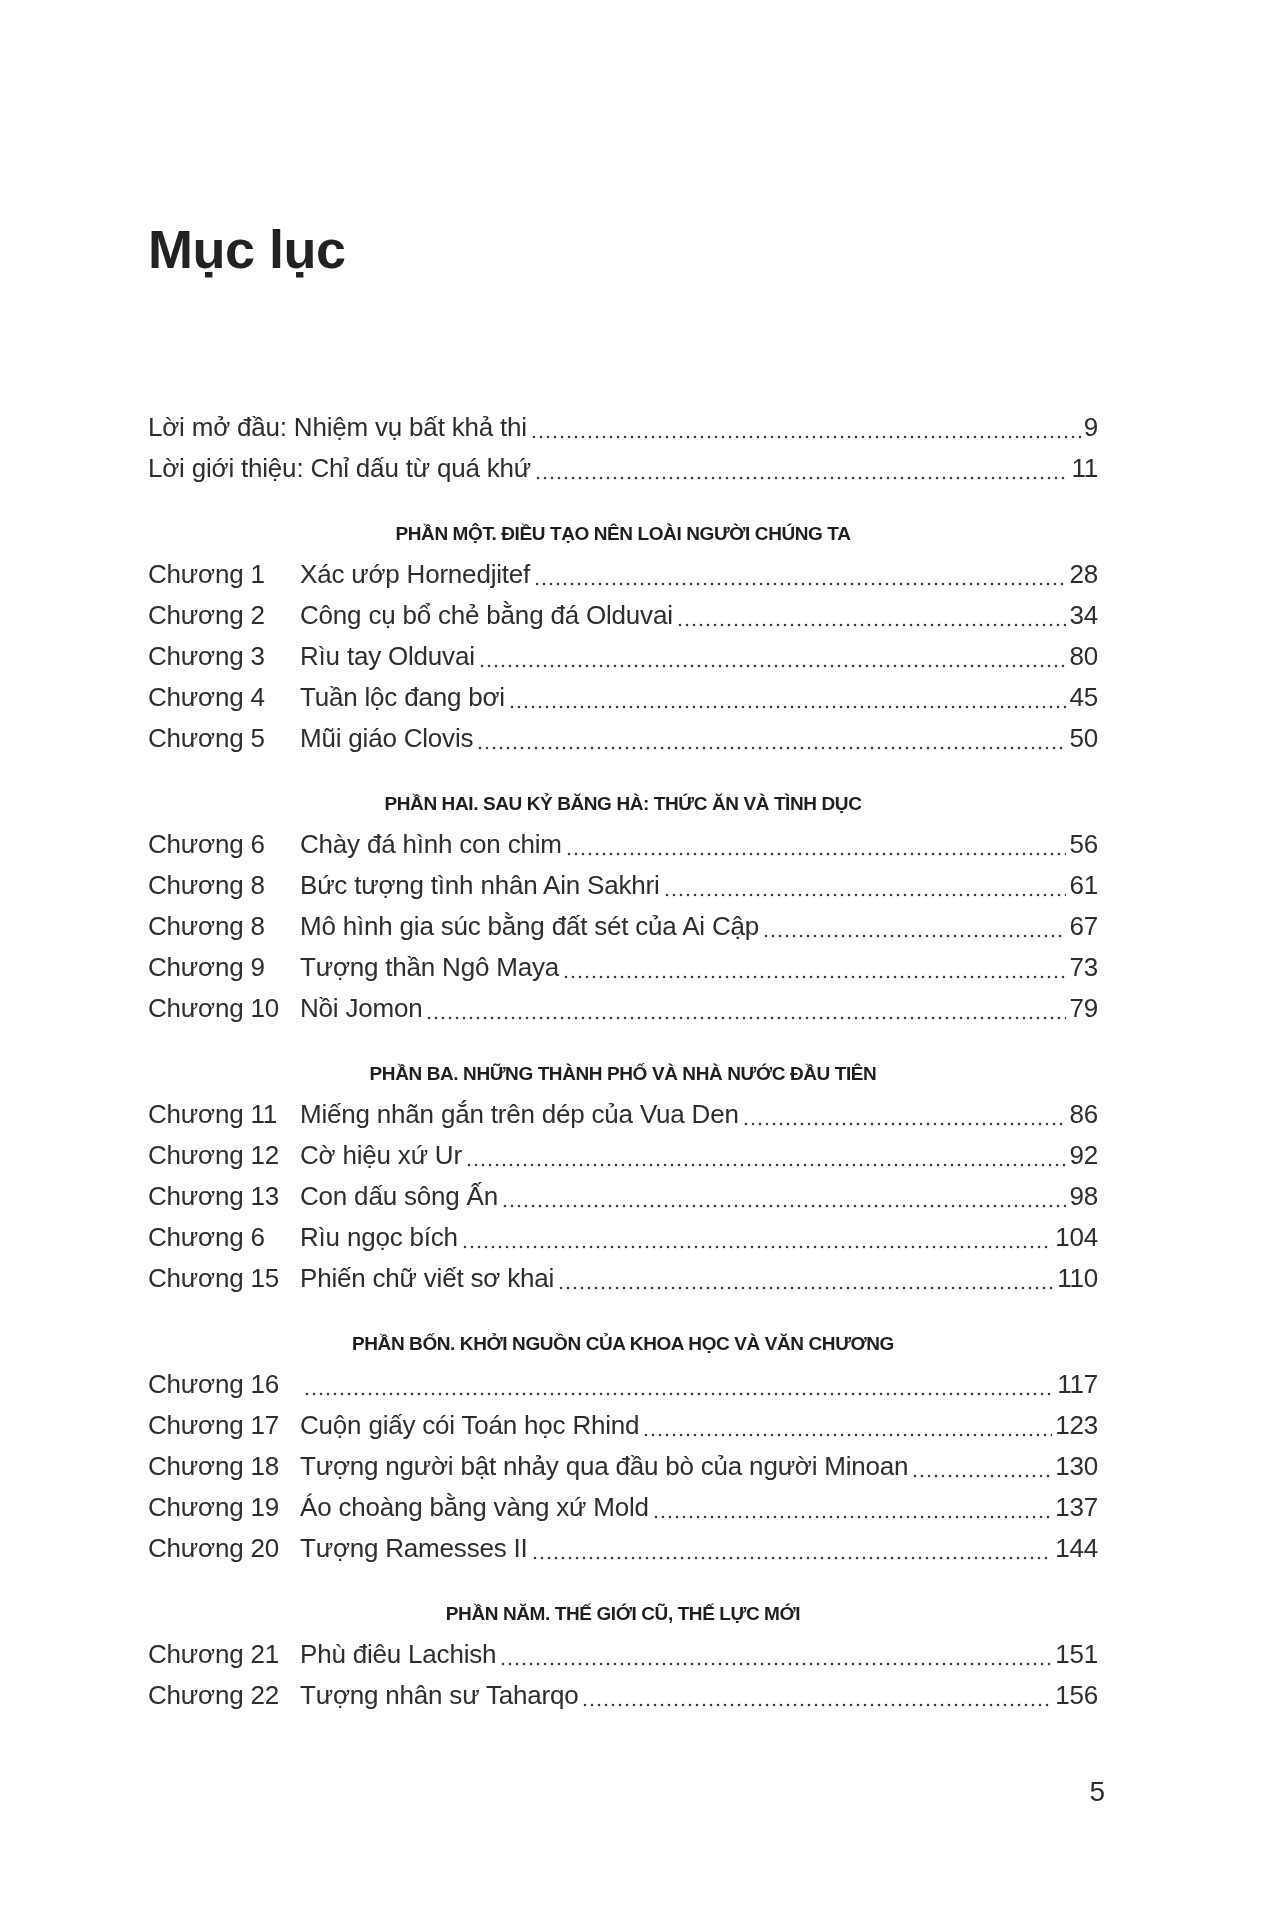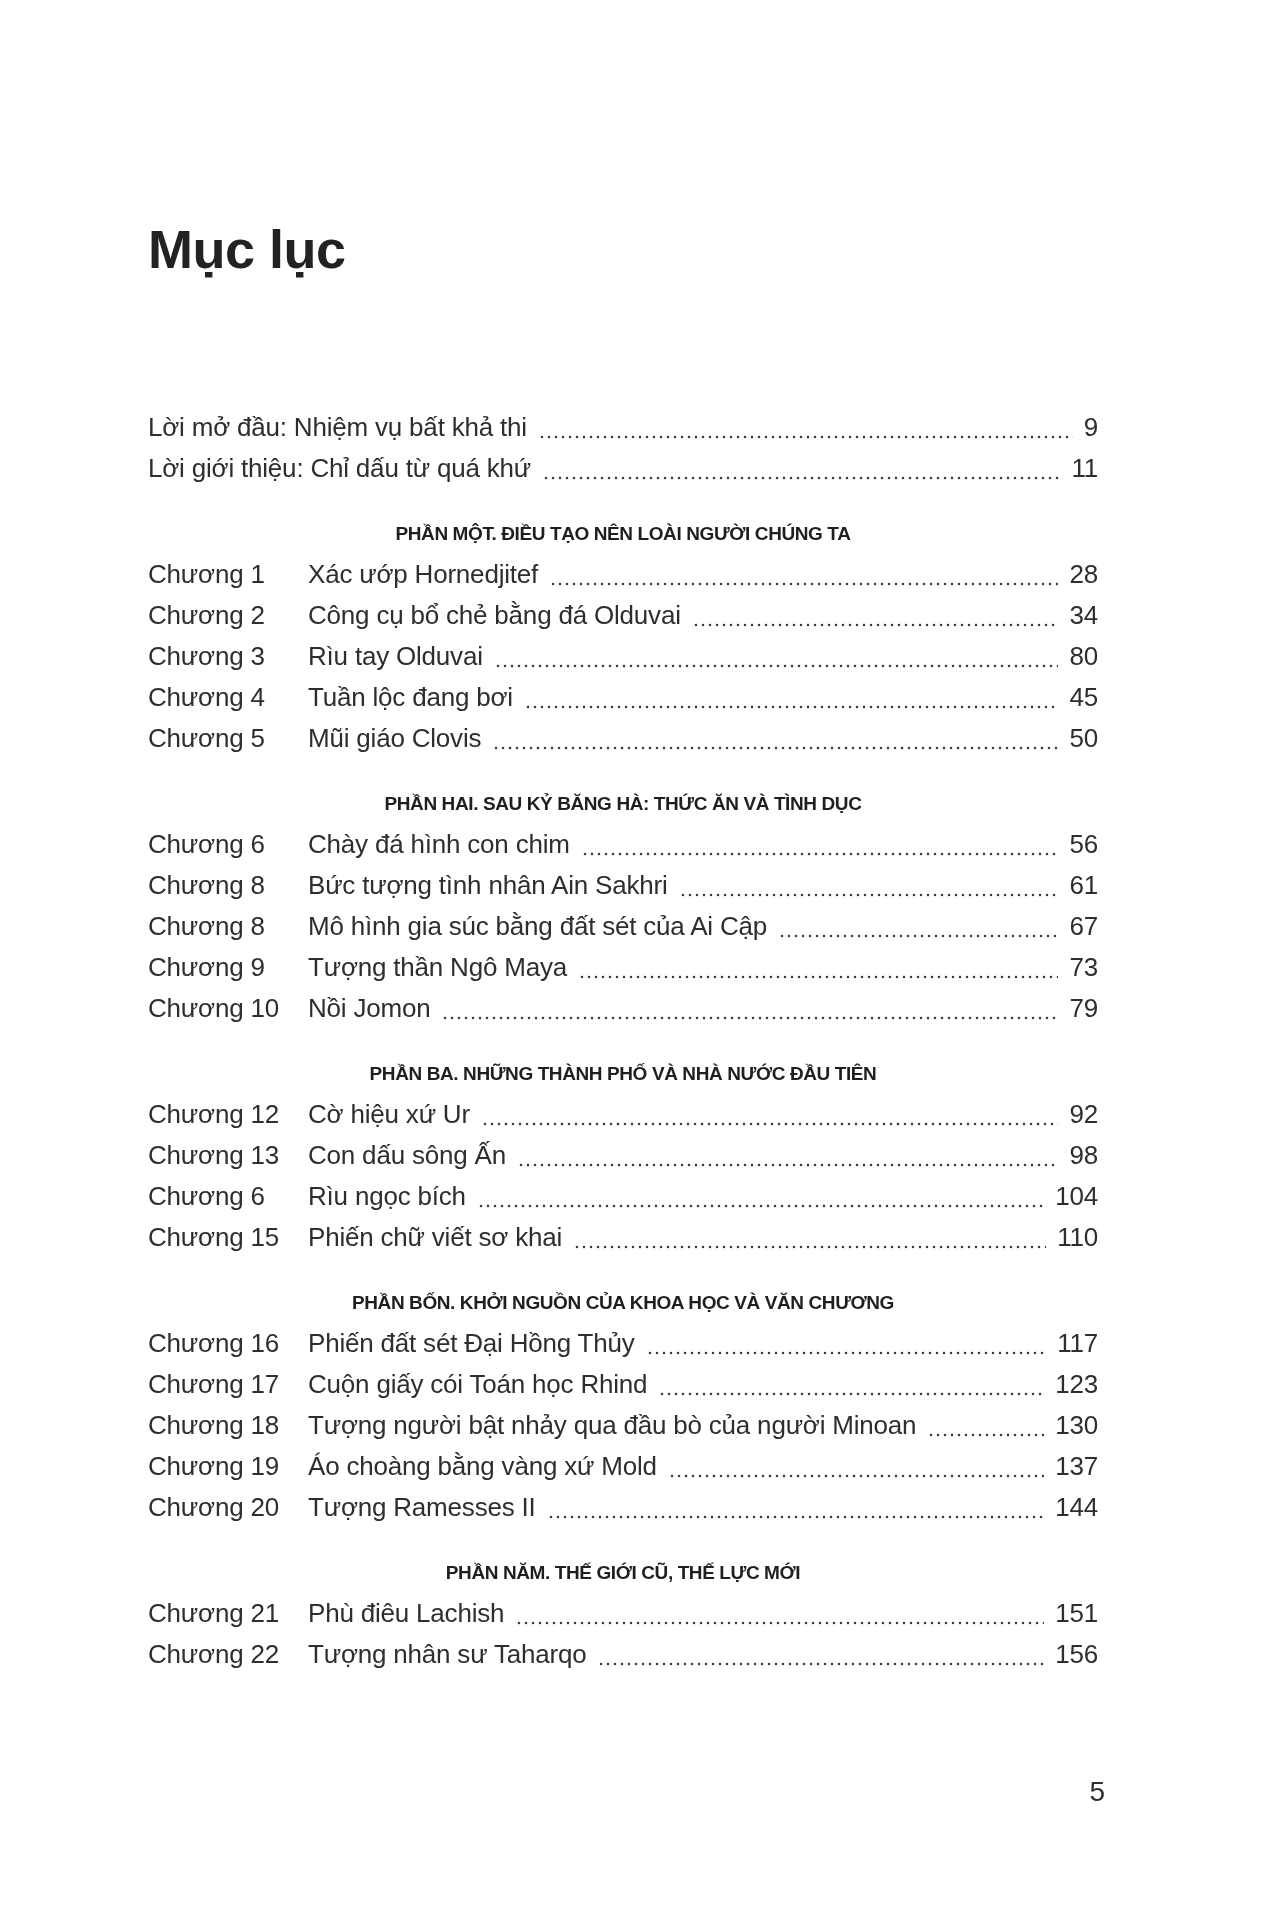--- a/index.html
+++ b/index.html
@@ -34,21 +34,20 @@
   }
   .row {
     display: flex;
     align-items: center;
     height: 41px;
     font-size: 26px;
     font-weight: 400;
     color: #2e2e2e;
     letter-spacing: -0.2px;
     white-space: nowrap;
-    gap: 8px;
   }
   .ch {
     flex: 0 0 152px;
   }
   .t {
     flex: 0 0 auto;
   }
   .leader {
     flex: 1 1 auto;
     align-self: flex-end;
@@ -165,20 +164,26 @@
         <div class="row">
           <span class="ch">Chương 10</span>
           <span class="t">Nồi Jomon</span>
           <span class="leader"></span>
           <span class="pg">79</span>
         </div>
       </div>
       <div class="section">
         <div class="head">PHẦN BA. NHỮNG THÀNH PHỐ VÀ NHÀ NƯỚC ĐẦU TIÊN</div>
         <div class="row">
+          <span class="ch">Chương 11</span>
+          <span class="t">Miếng nhãn gắn trên dép của Vua Den</span>
+          <span class="leader"></span>
+          <span class="pg">86</span>
+        </div>
+        <div class="row">
           <span class="ch">Chương 12</span>
           <span class="t">Cờ hiệu xứ Ur</span>
           <span class="leader"></span>
           <span class="pg">92</span>
         </div>
         <div class="row">
           <span class="ch">Chương 13</span>
           <span class="t">Con dấu sông Ấn</span>
           <span class="leader"></span>
           <span class="pg">98</span>
@@ -193,21 +198,20 @@
           <span class="ch">Chương 15</span>
           <span class="t">Phiến chữ viết sơ khai</span>
           <span class="leader"></span>
           <span class="pg">110</span>
         </div>
       </div>
       <div class="section">
         <div class="head">PHẦN BỐN. KHỞI NGUỒN CỦA KHOA HỌC VÀ VĂN CHƯƠNG</div>
         <div class="row">
           <span class="ch">Chương 16</span>
-          <span class="t">Phiến đất sét Đại Hồng Thủy</span>
           <span class="leader"></span>
           <span class="pg">117</span>
         </div>
         <div class="row">
           <span class="ch">Chương 17</span>
           <span class="t">Cuộn giấy cói Toán học Rhind</span>
           <span class="leader"></span>
           <span class="pg">123</span>
         </div>
         <div class="row">

